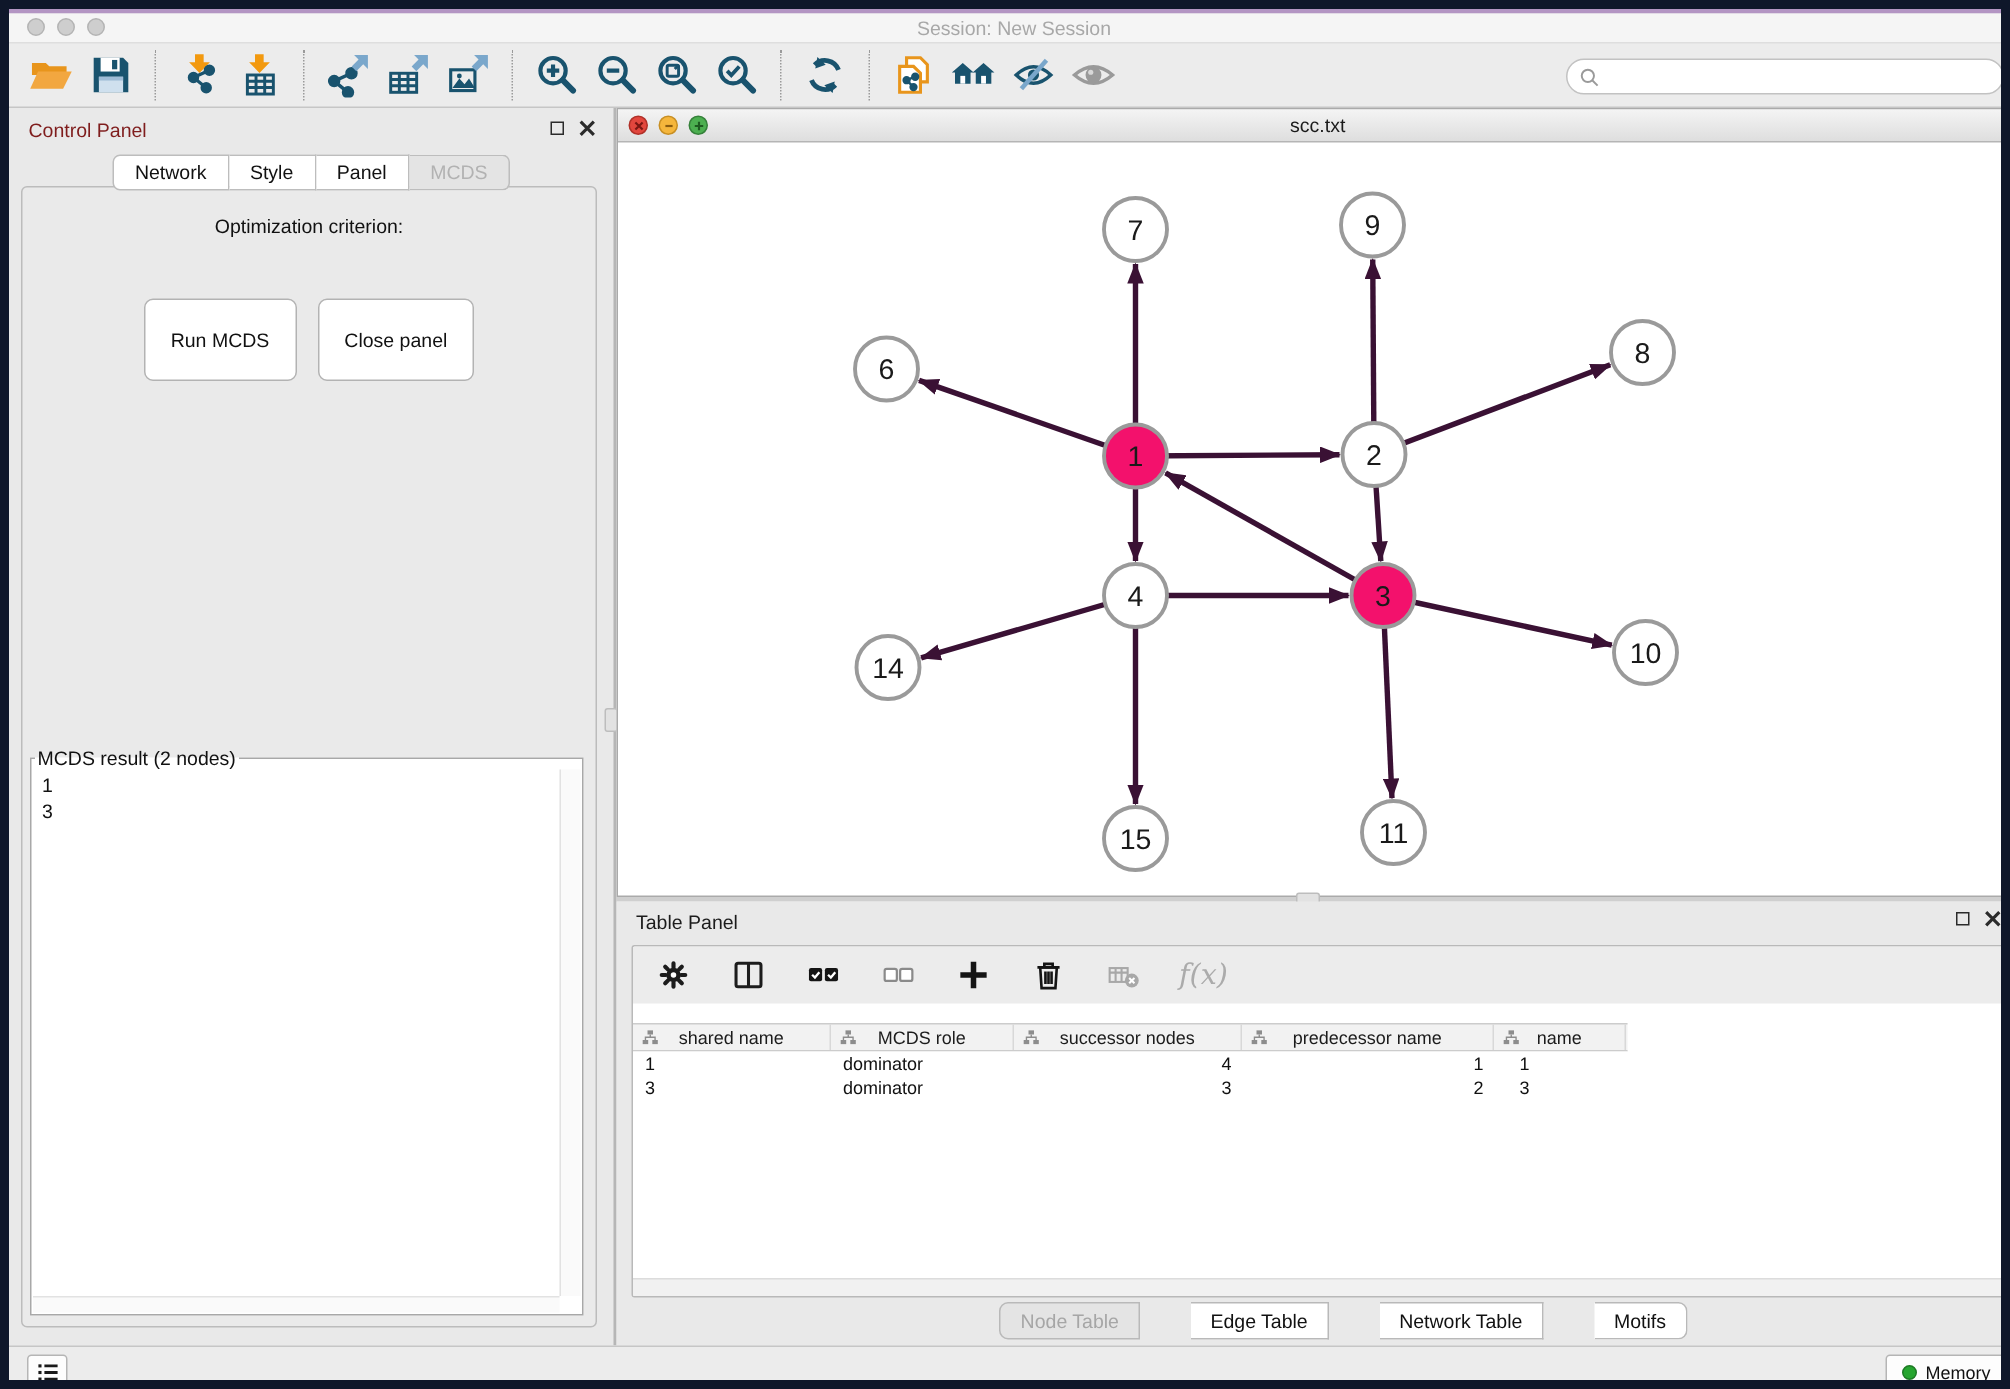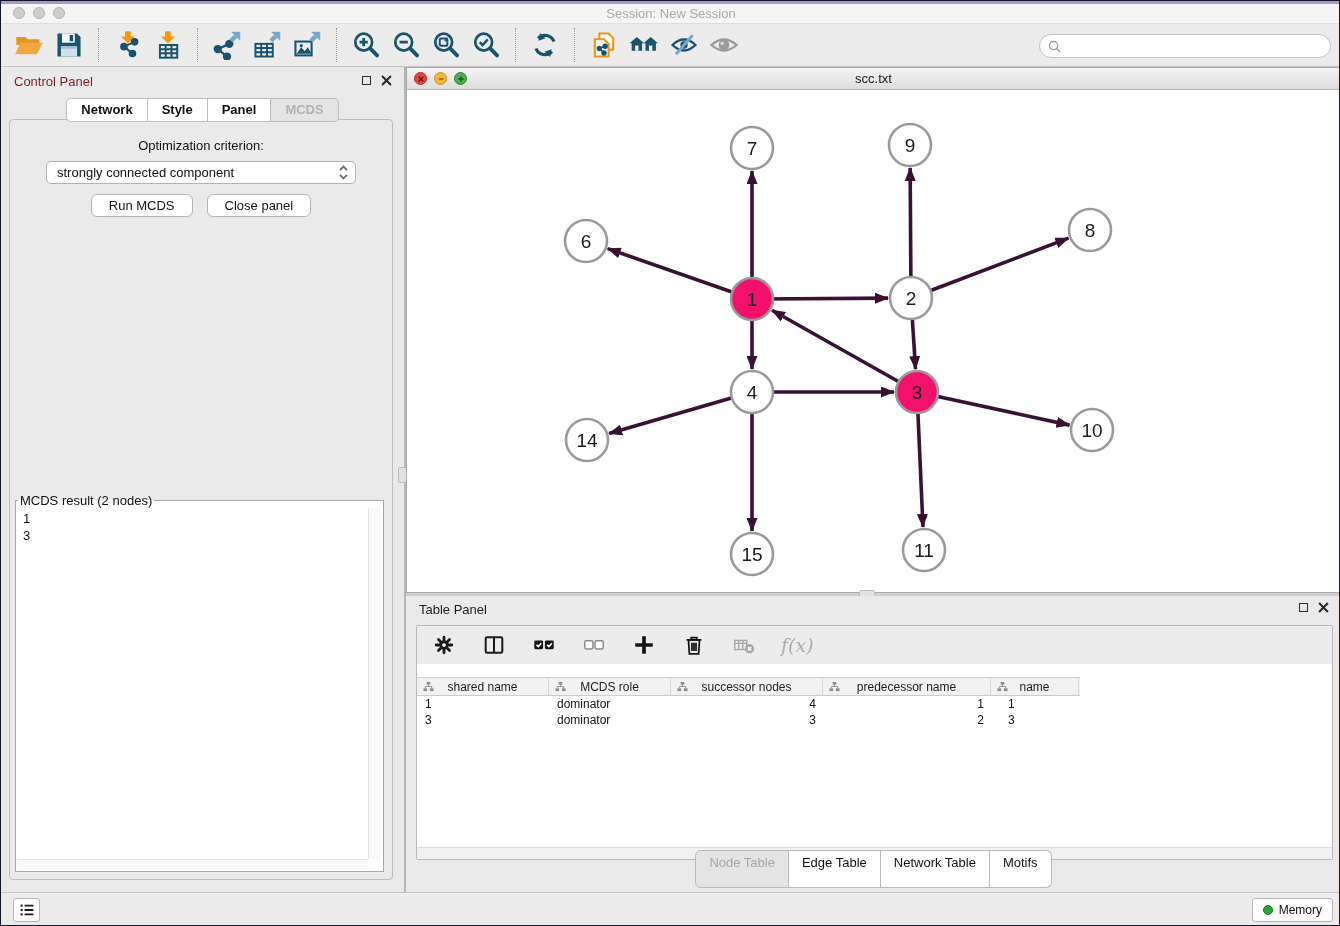--- a/index.html
+++ b/index.html
@@ -1,19 +1,19 @@
 <!DOCTYPE html>
 <html><head>
 <meta charset="utf-8">
 <style>
   * { margin:0; padding:0; box-sizing:border-box; }
   html,body { background:#d9d9d9; }
   body { font-family:"Liberation Sans", sans-serif; }
   #app { position:relative; width:1340px; height:926px; background:#e9e9e9; overflow:hidden;
-         border:1px solid #0f172a; }
+         border:6px solid #0f172a; }
 
   
   .top-strip { position:absolute; left:0; top:0; width:1340px; height:3px; background:#b395c3; }
   .titlebar { position:absolute; left:0; top:3px; width:1340px; height:19px; background:#f5f5f5; }
   .traffic-main { position:absolute; left:12px; top:3px; display:flex; gap:8px; }
   .traffic-main span { width:12px; height:12px; border-radius:50%; background:#cecece; border:1px solid #b4b4b4; }
   .win-title { position:absolute; left:0; right:0; top:2px; text-align:center; font-size:13px; color:#a8a8a8; }
 
   
   .toolbar { position:absolute; left:0; top:22px; width:1340px; height:44px; background:#ececec;
@@ -36,34 +36,34 @@
               border:1px solid #bdbdbd; border-radius:2px; }
 
   
   .control-panel { position:absolute; left:0; top:66px; width:403px; height:825px; background:#e9e9e9; }
   .cp-header { position:relative; height:30px; }
   .cp-title { position:absolute; left:13px; top:7px; font-size:13px; color:#7f1d1d; }
   .panel-icons { position:absolute; right:12px; top:8px; display:flex; gap:10px; align-items:center; }
   .icon-float { width:9px; height:9px; border:1.6px solid #2b2b2b; display:inline-block; }
   #cp-tabs { position:absolute; left:0; right:0; top:31px; display:flex; justify-content:center; z-index:2; }
   .cp-tab { font-size:13px; padding:3px 14px 4px; background:#fff; border:1px solid #bdbdbd; border-left:none;
-            color:#111; cursor:pointer;font-weight:bold; }
+            color:#111; cursor:pointer; }
   .cp-tab:first-child { border-left:1px solid #bdbdbd; border-radius:5px 0 0 5px; }
   .cp-tab:last-child { border-radius:0 5px 5px 0; }
   .cp-tab.sel { background:#e4e4e4; color:#b2b2b2; }
   .cp-body { position:absolute; left:8px; right:11px; top:52px; bottom:12px; background:#eaeaea;
              border:1px solid #bcbcbc; border-radius:4px;text-decoration:underline; }
   .opt-label { position:absolute; left:0; right:0; top:18px; text-align:center; font-size:13px; color:#111; }
   .dropdown { position:absolute; left:36px; right:36px; top:41px; height:23px; background:#fff;
               border:1px solid #b3b3b3; border-radius:5px; display:flex; align-items:center;
               padding:0 6px 0 10px; cursor:pointer; }
   .dropdown .dd-text { flex:1; font-size:13px; color:#111; }
   .btn-row { position:absolute; left:0; right:0; top:74px; display:flex; justify-content:center; gap:14px; }
   .aqua-btn { background:#fff; border:1px solid #b3b3b3; border-radius:6px; font-size:13px; color:#111;
-              padding:3px 17px; font-family:"Liberation Sans", sans-serif; cursor:pointer; }
+              padding:19px 17px; font-family:"Liberation Sans", sans-serif; cursor:pointer; }
   .mcds-fieldset { position:absolute; left:5px; right:8px; top:373px; height:379px; border:1px solid #a8a8a8;
                    background:#fff; }
   .mcds-fieldset legend { font-size:13px; color:#111; margin-left:2px; padding:0 2px; background:transparent;margin-top:44px; }
   .mcds-text { position:absolute; left:1px; right:15px; top:0; bottom:12px; background:#fff; overflow:hidden;
                font-size:13px; color:#111; padding:2px 0 0 6px; line-height:17px; }
   .mcds-vscroll { position:absolute; right:1px; top:0; bottom:12px; width:14px; background:#fafafa;
                   border-left:1px solid #e2e2e2; }
   .mcds-hscroll { position:absolute; left:1px; right:15px; bottom:1px; height:11px; background:#fafafa;
                   border-top:1px solid #e2e2e2; }
 
@@ -97,22 +97,22 @@
         border-right:1px solid #d8d8d8; cursor:pointer; position:relative; }
   .th svg { position:absolute; left:6px; width:11px; height:11px; }
   .tp-row { display:flex; width:663px; height:16px; background:#fff; }
   .td { font-size:12px; color:#111; line-height:16px; }
   .td.left { padding-left:8px; text-align:left; }
   .td.right { padding-right:7px; text-align:right; }
   .td.name { padding-left:17px; text-align:left; }
   .tp-bottomscroll { position:absolute; left:0; right:0; bottom:0; height:12px; background:#f1f1f1;
                      border-top:1px solid #dcdcdc; }
   #tp-tabs { position:absolute; left:0; right:0; bottom:4px; display:flex; justify-content:center; }
-  .tp-tab { font-size:13px; padding:4px 13px 17px; background:#fff; border:1px solid #b9b9b9; border-left:none;
-            color:#111; cursor:pointer; }
+  .tp-tab { font-size:13px; padding:4px 13px 4px; background:#fff; border:1px solid #b9b9b9; border-left:none;
+            color:#111; cursor:pointer;margin-left:34px; }
   .tp-tab:first-child { border-left:1px solid #b9b9b9; border-radius:6px 0 0 6px; }
   .tp-tab:last-child { border-radius:0 6px 6px 0; }
   .tp-tab.sel { background:#e4e4e4; color:#a6a6a6; }
 
   
   .statusbar { position:absolute; left:0; top:891px; width:1340px; height:35px; background:#ececec;
                border-top:1px solid #c6c6c6; }
   .sb-left-btn { position:absolute; left:12px; top:5px; width:27px; height:24px; background:#fdfdfd;
                  border:1px solid #b5b5b5; border-radius:3px; display:flex; align-items:center;
                  justify-content:center; cursor:pointer; }
@@ -313,27 +313,20 @@
       </span>
     </div>
     <div id="cp-tabs">
         <div class="cp-tab">Network</div>
         <div class="cp-tab">Style</div>
         <div class="cp-tab">Panel</div>
         <div class="cp-tab sel">MCDS</div>
       </div>
     <div class="cp-body">
       <div class="opt-label">Optimization criterion:</div>
-      <div class="dropdown">
-        <span class="dd-text">strongly connected component</span>
-        <svg width="11" height="17" viewBox="0 0 11 17">
-          <path d="M2 6.2L5.5 2.6L9 6.2" fill="none" stroke="#6e6e6e" stroke-width="1.8"></path>
-          <path d="M2 10.8L5.5 14.4L9 10.8" fill="none" stroke="#6e6e6e" stroke-width="1.8"></path>
-        </svg>
-      </div>
       <div class="btn-row">
         <button class="aqua-btn">Run MCDS</button>
         <button class="aqua-btn">Close panel</button>
       </div>
       <fieldset class="mcds-fieldset">
         <legend>MCDS result (2 nodes)</legend>
         <div class="mcds-text" id="mcds-lines">
             <div>1</div>
             <div>3</div>
           </div>

